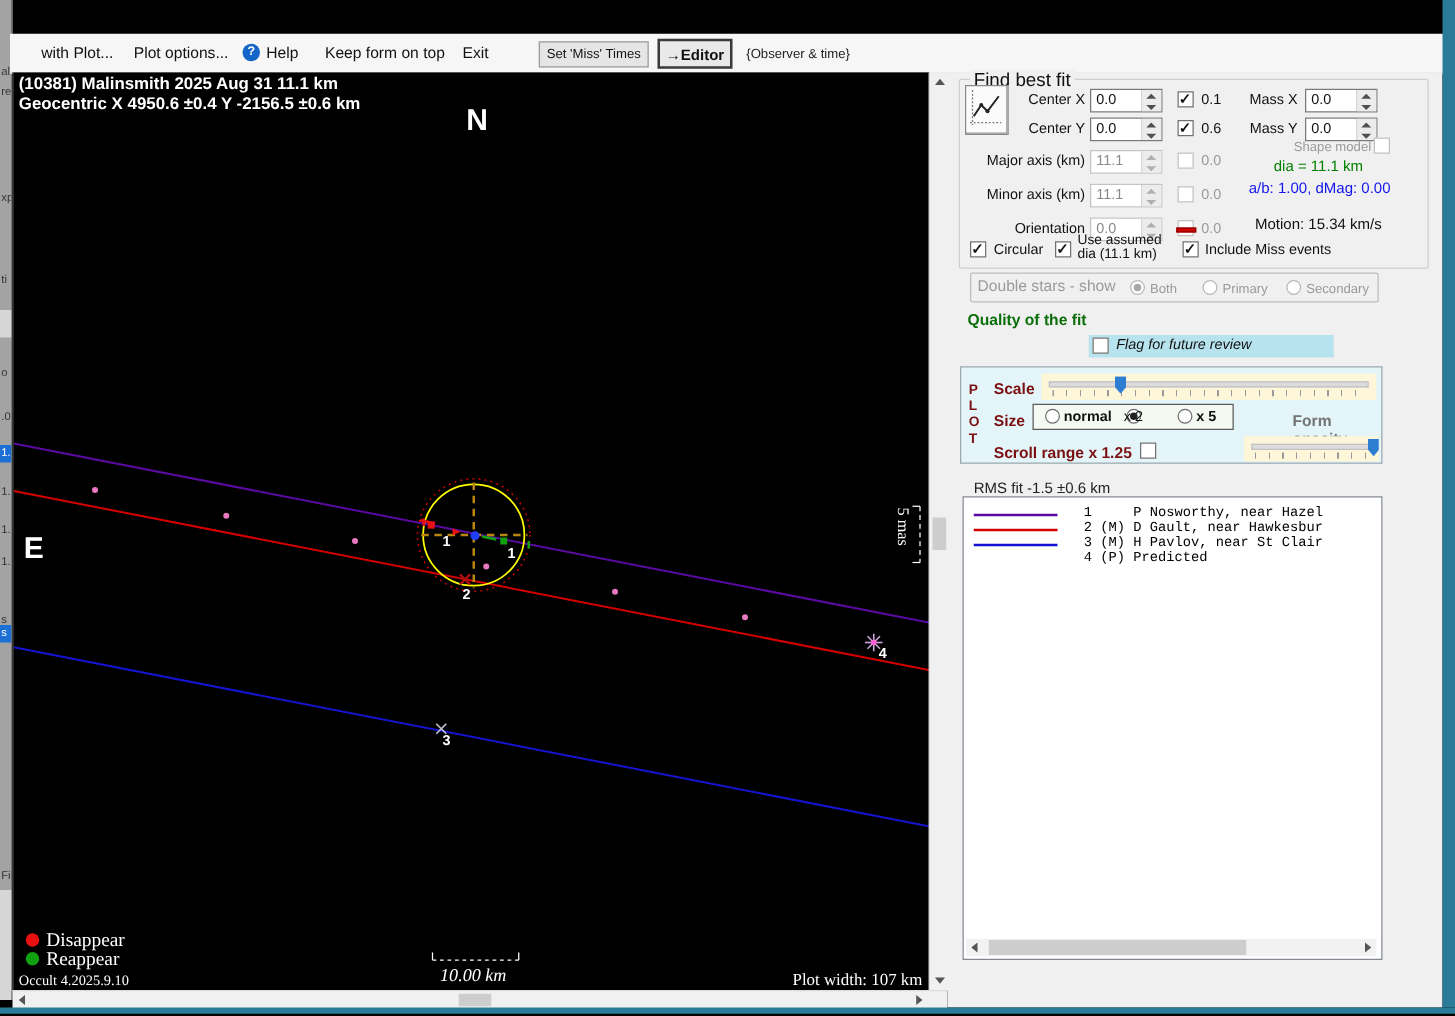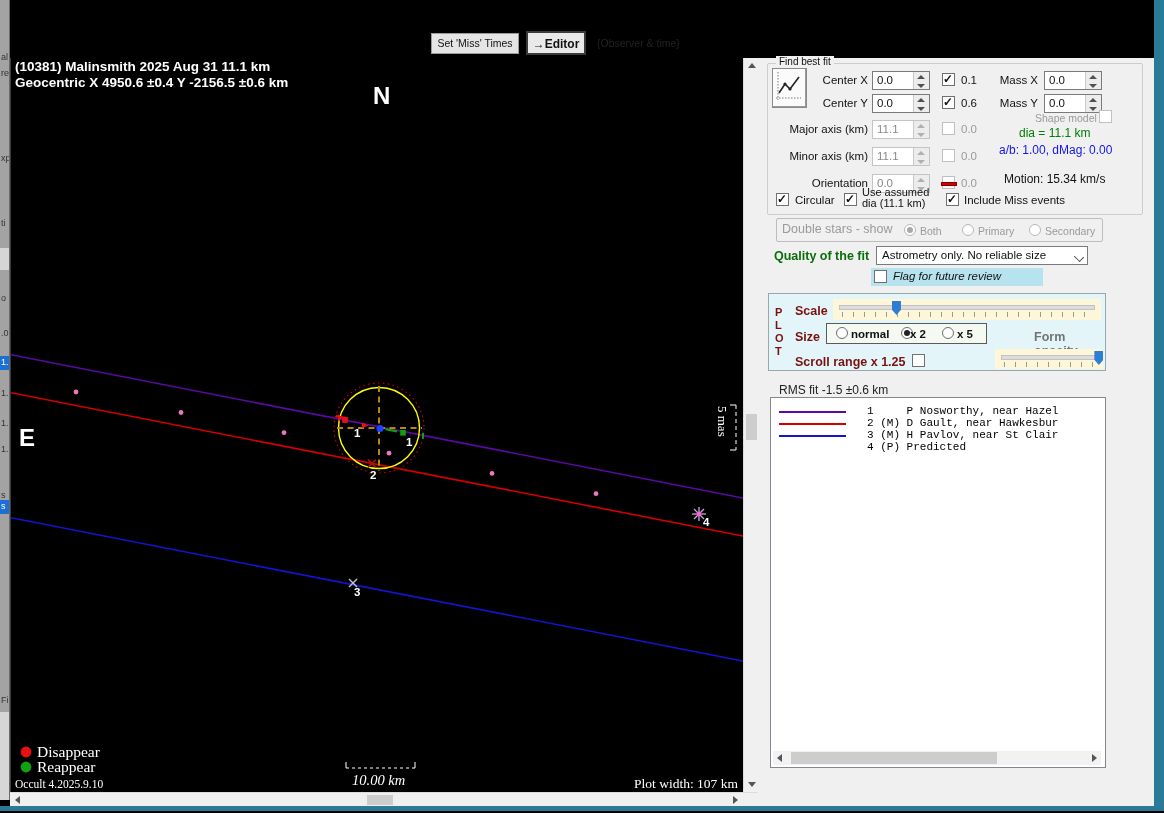--- a/index.html
+++ b/index.html
@@ -55,21 +55,21 @@
   .tri-up{border-left:4px solid transparent;border-right:4px solid transparent;border-bottom:5px solid #555;}
   .tri-dn{border-left:4px solid transparent;border-right:4px solid transparent;border-top:5px solid #555;}
   .tri-lf{border-top:4px solid transparent;border-bottom:4px solid transparent;border-right:5px solid #555;}
   .tri-rt{border-top:4px solid transparent;border-bottom:4px solid transparent;border-left:5px solid #555;}
 
   
   #rpanel{position:absolute;left:758px;top:58px;width:396px;height:748px;background:#f0f0f0;font-size:11.5px;color:#111;}
   .abs{position:absolute;}
   .lblR{position:absolute;text-align:right;}
   .groupbox{position:absolute;border:1px solid #c9ced2;border-radius:2px;}
-  .grouplabel{position:absolute;top:-8px;left:8px;background:#f0f0f0;padding:0 3px;font-size:10px;}
+  .grouplabel{position:absolute;top:-8px;left:8px;background:#f0f0f0;padding:0 3px;font-size:15px;}
   .cb{position:absolute;width:13px;height:13px;background:#fff;border:1px solid #707070;box-sizing:border-box;}
   .cb.checked::after{content:"✓";position:absolute;left:0px;top:-2px;font-size:12px;font-weight:bold;color:#111;}
   .cb.dis{border-color:#c0c0c0;}
   .radio{position:absolute;width:12px;height:12px;border:1px solid #6e6e6e;border-radius:50%;background:#fff;box-sizing:border-box;}
   .radio.sel::after{content:"";position:absolute;left:2px;top:2px;width:6px;height:6px;border-radius:50%;background:#222;}
   .radio.dis{border-color:#b8b8b8;}
   .radio.dis.sel::after{background:#a8a8a8;}
   .graytxt{color:#9a9a9a;}
   .spin{position:absolute;height:19px;background:#fff;border:1px solid #7a7a7a;box-sizing:border-box;}
   .spin .val{position:absolute;left:4px;top:2px;font-size:11.5px;}
@@ -81,21 +81,21 @@
   .spin .btns .dn::after{top:3px;border-left:4px solid transparent;border-right:4px solid transparent;border-top:4px solid #505050;}
   .spin.dis .btns .up::after{border-bottom-color:#b0b0b0;}
   .spin.dis .btns .dn::after{border-top-color:#b0b0b0;}
   #gbtn{position:absolute;left:14px;top:10px;width:33px;height:38px;background:#fbfbfb;border:1px solid #8a8a8a;box-shadow:inset -1px -1px 0 #999;}
   .greentx{color:#008000;} .bluetx{color:#1414ee;} .maroon{color:#7b1010;font-weight:bold;}
   .magenta{color:#737373;font-weight:bold;margin-left:24px;} .dkgreen{color:#0a6e0a;font-weight:bold;font-size:12.5px;}
   #redmini{position:absolute;left:183px;top:124px;width:16px;height:4px;background:#d40000;border:1px solid #8a0000;box-sizing:border-box;}
   .combo{position:absolute;background:#fff;border:1px solid #7a7a7a;box-sizing:border-box;}
   .combo .ctext{position:absolute;left:5px;top:2px;font-size:11.5px;}
   .combo .chev{position:absolute;right:4px;top:6px;width:7px;height:7px;border-right:1.6px solid #444;border-bottom:1.6px solid #444;transform:rotate(45deg) scaleY(.8);}
-  #flagrow{position:absolute;left:113px;top:210px;width:172px;height:18px;background:#b7e3ee;}
+  #flagrow{position:absolute;left:113px;top:210px;width:172px;height:18px;background:#b7e3ee;padding-left:24px;}
   #flagrow .cb{left:3px;top:2px;background:#fff;}
   #flagrow .flbl{position:absolute;left:22px;top:2px;font-style:italic;font-size:11.5px;}
   #plotpanel{position:absolute;left:10px;top:235px;width:338px;height:78px;background:#e3f5f9;border:1px solid #9aa8ae;box-sizing:border-box;}
   .sideL{position:absolute;left:6px;font-size:11px;font-weight:bold;color:#7b1010;}
   .slider{position:absolute;background:#fdf6d8;}
   .slider .track{position:absolute;left:6px;right:6px;top:6px;height:3px;background:#dcdcdc;border:1px solid #c2c2c2;}
   .slider .ticks{position:absolute;left:9px;right:6px;top:13px;height:5px;
     background:repeating-linear-gradient(90deg,#9a9a9a 0 1px,transparent 1px 11px);}
   .slider .thumb2{position:absolute;top:2px;width:9px;height:14px;background:#2d7dd2;
     clip-path:polygon(0 0,100% 0,100% 62%,50% 100%,0 62%);}
@@ -133,20 +133,28 @@
     <span class="frag" style="top:490px">s</span>
     <span class="hl" style="top:500px">
         <span class="frag" style="top:1px">s</span>
       </span>
     <span class="frag" style="top:695px">Fil</span>
     <span class="grayblk" style="top:248px;height:22px"></span>
     <span class="grayblk" style="top:712px;height:88px"></span>
   </div>
 
 
+  <div id="menubar">
+    <span class="mitem" style="left:25px">with Plot...</span>
+    <span class="mitem" style="left:99px">Plot options...</span>
+    <span id="helpico"></span>
+    <span class="mitem" style="left:205px">Help</span>
+    <span class="mitem" style="left:252px">Keep form on top</span>
+    <span class="mitem" style="left:362px">Exit</span>
+  </div>
   <div class="mbtn" id="btn-missTimes">Set 'Miss' Times</div>
   <div class="mbtn" id="btn-editor">→Editor</div>
   <span id="lbl-observer">{Observer &amp; time}</span>
 
   <div id="plotwrap">
     <svg width="733" height="734" viewBox="0 0 733 734">
       <rect x="0" y="0" width="733" height="734" fill="#000"></rect>
 
       <line x1="0" y1="296.8" x2="733" y2="440.2" stroke="#5a0aa0" stroke-width="1.6"></line>
       <line x1="0" y1="334.8" x2="733" y2="478.2" stroke="#d40000" stroke-width="1.6"></line>
@@ -350,24 +358,20 @@
     <div class="groupbox" style="left:18px;top:160px;width:325px;height:22px;border-color:#bdbdbd"></div>
     <span class="abs graytxt" style="left:24px;top:164px;font-weight:normal;font-size:12.5px">Double stars - show</span>
     <span class="radio dis sel" style="left:146px;top:166px"></span>
     <span class="abs graytxt" style="left:162px;top:167px;font-size:10.5px">Both</span>
     <span class="radio dis" style="left:204px;top:166px"></span>
     <span class="abs graytxt" style="left:220px;top:167px;font-size:10.5px">Primary</span>
     <span class="radio dis" style="left:271px;top:166px"></span>
     <span class="abs graytxt" style="left:287px;top:167px;font-size:10.5px">Secondary</span>
 
     <span class="abs dkgreen" style="left:16px;top:191px">Quality of the fit</span>
-    <div class="combo" style="left:118px;top:188px;width:212px;height:19px">
-      <span class="ctext">Astrometry only. No reliable size</span>
-      <span class="chev"></span>
-    </div>
 
     <div id="flagrow">
       <span class="cb"></span>
       <span class="flbl">Flag for future review</span>
     </div>
 
     <div id="plotpanel">
       <span class="sideL" style="top:12px">P</span>
       <span class="sideL" style="top:25px">L</span>
       <span class="sideL" style="top:38px">O</span>
@@ -390,21 +394,21 @@
         <span class="track"></span>
           <span class="ticks"></span>
         <span class="thumb2" style="left:92%"></span>
       </div>
     </div>
 
     <div id="sizebox"></div>
     <span class="radio" style="left:78px;top:269px"></span>
     <span class="abs" style="left:93px;top:270px;font-weight:bold">normal</span>
     <span class="radio sel" style="left:143px;top:269px"></span>
-    <span class="abs" style="left:152px;top:270px;font-weight:bold">x 2</span>
+    <span class="abs" style="left:141px;top:270px;font-weight:normal">x 2</span>
     <span class="radio" style="left:184px;top:269px"></span>
     <span class="abs" style="left:199px;top:270px;font-weight:bold">x 5</span>
 
     <span id="rmslbl">RMS fit -1.5 ±0.6 km</span>
 
     <div id="listbox">
       <span class="obs-line" style="top:13px;background:#5a0aa0"></span>
       <span class="obs-text" style="top:7px">1     P Nosworthy, near Hazel</span>
       <span class="obs-line" style="top:25px;background:#d40000"></span>
       <span class="obs-text" style="top:19px">2 (M) D Gault, near Hawkesbur</span>

